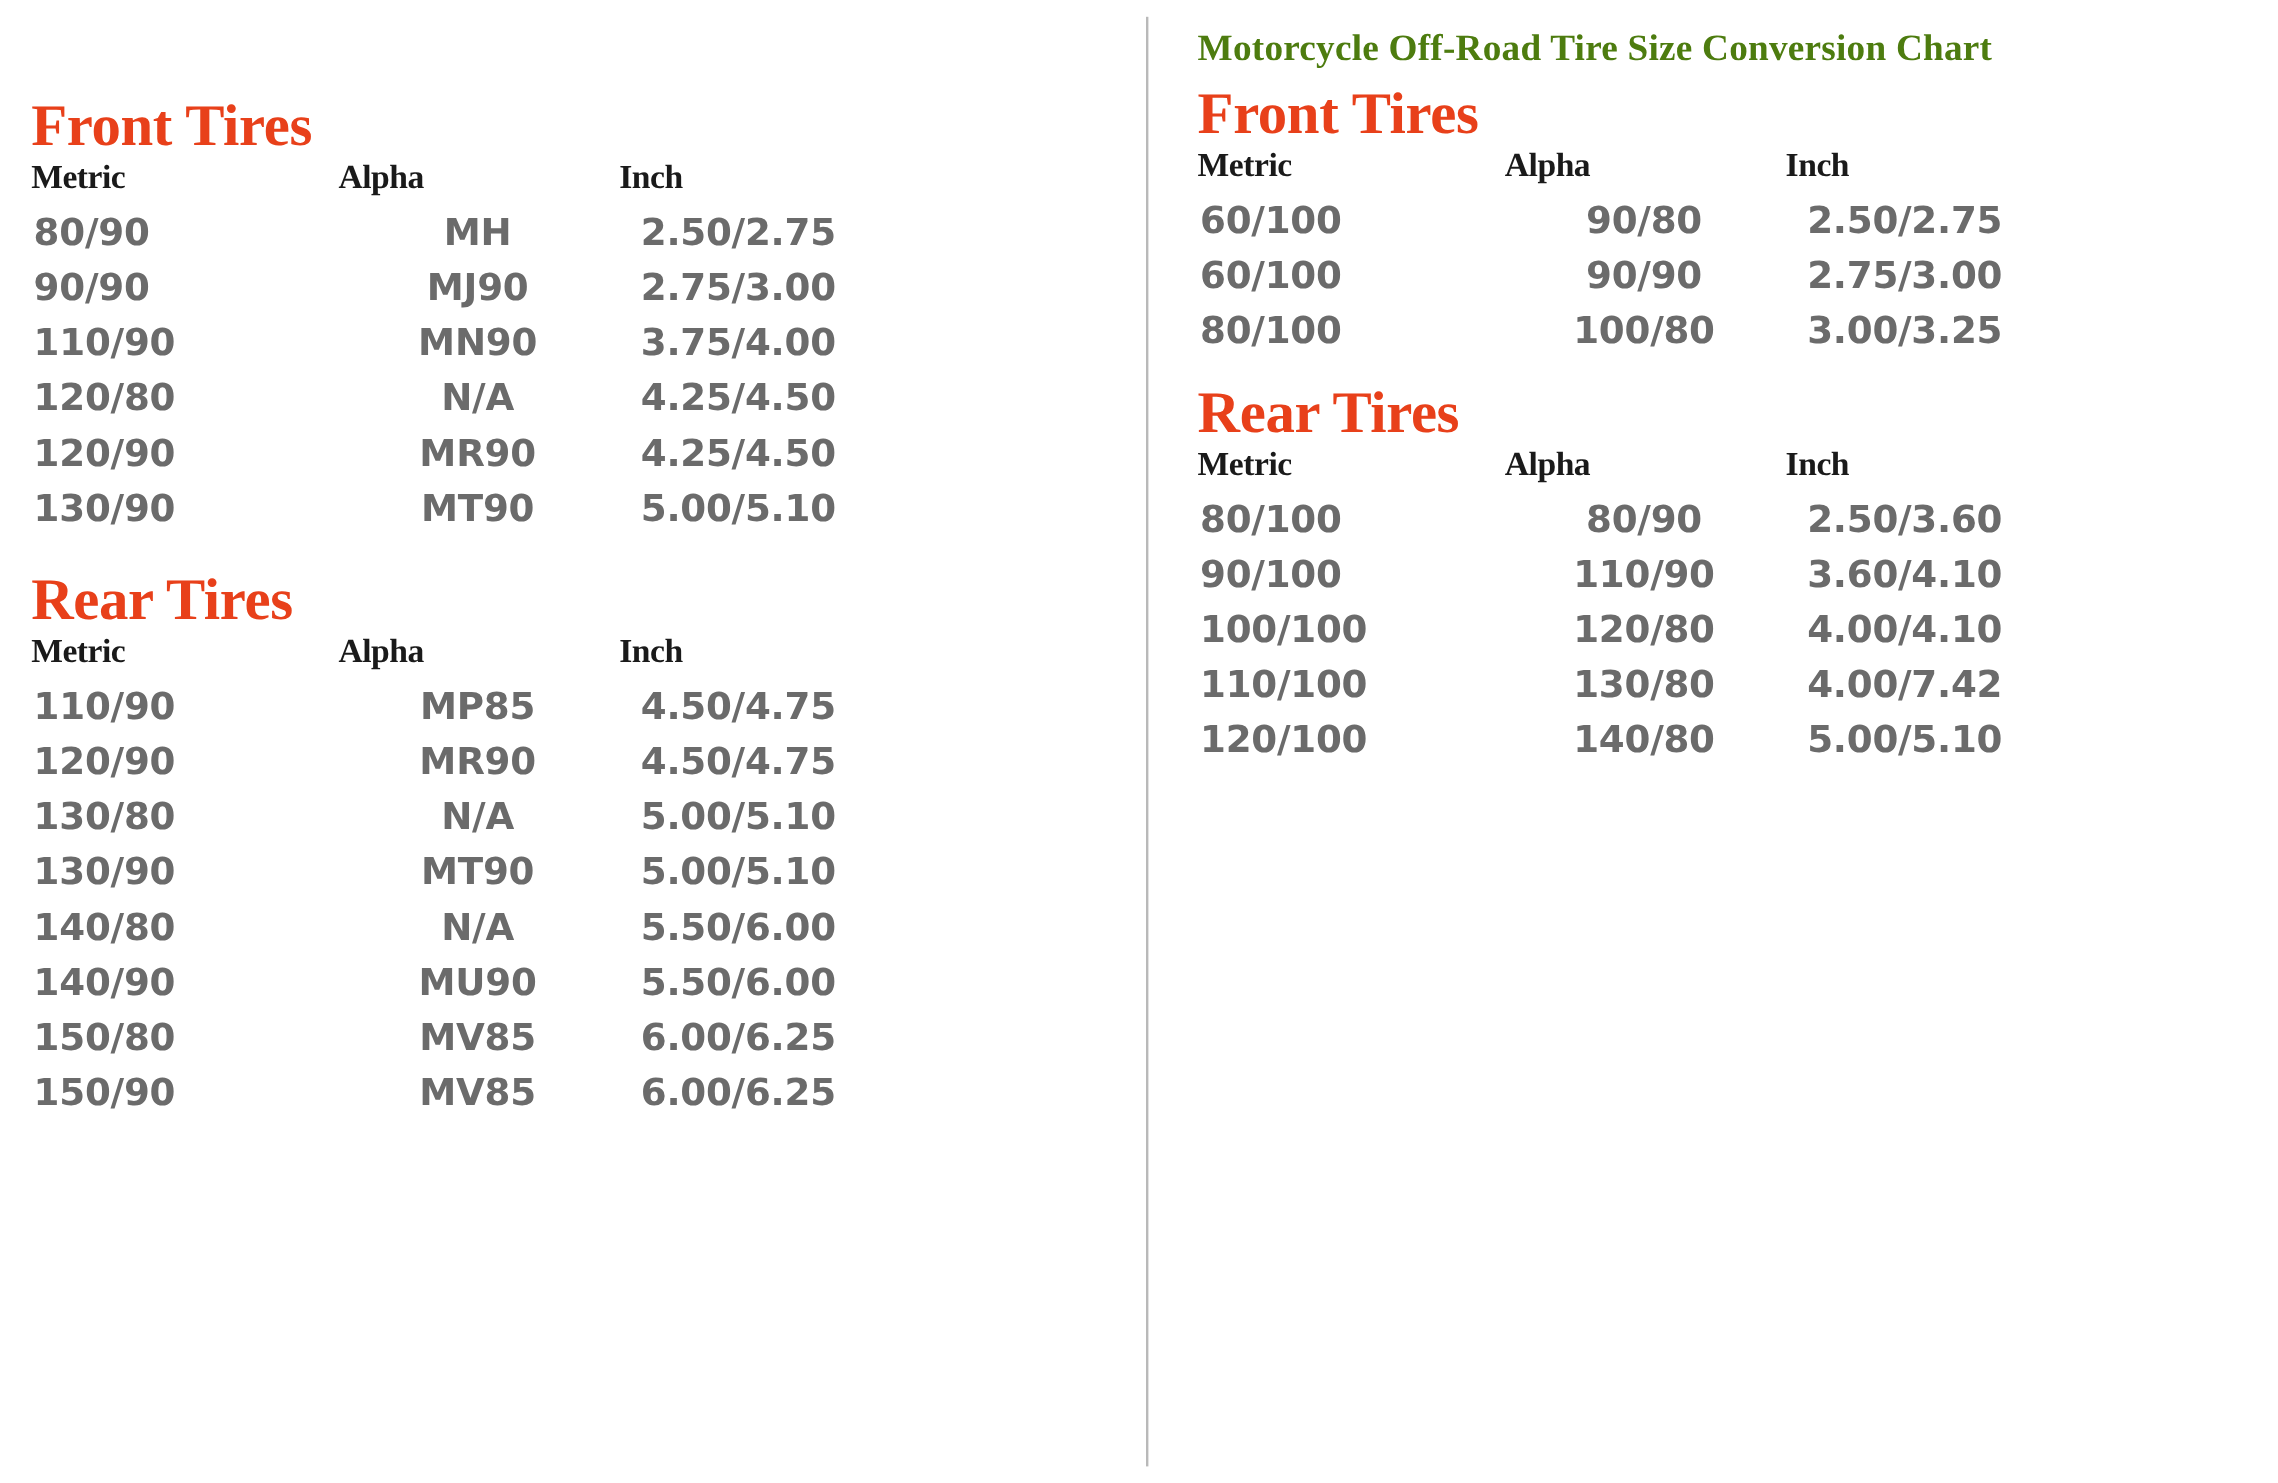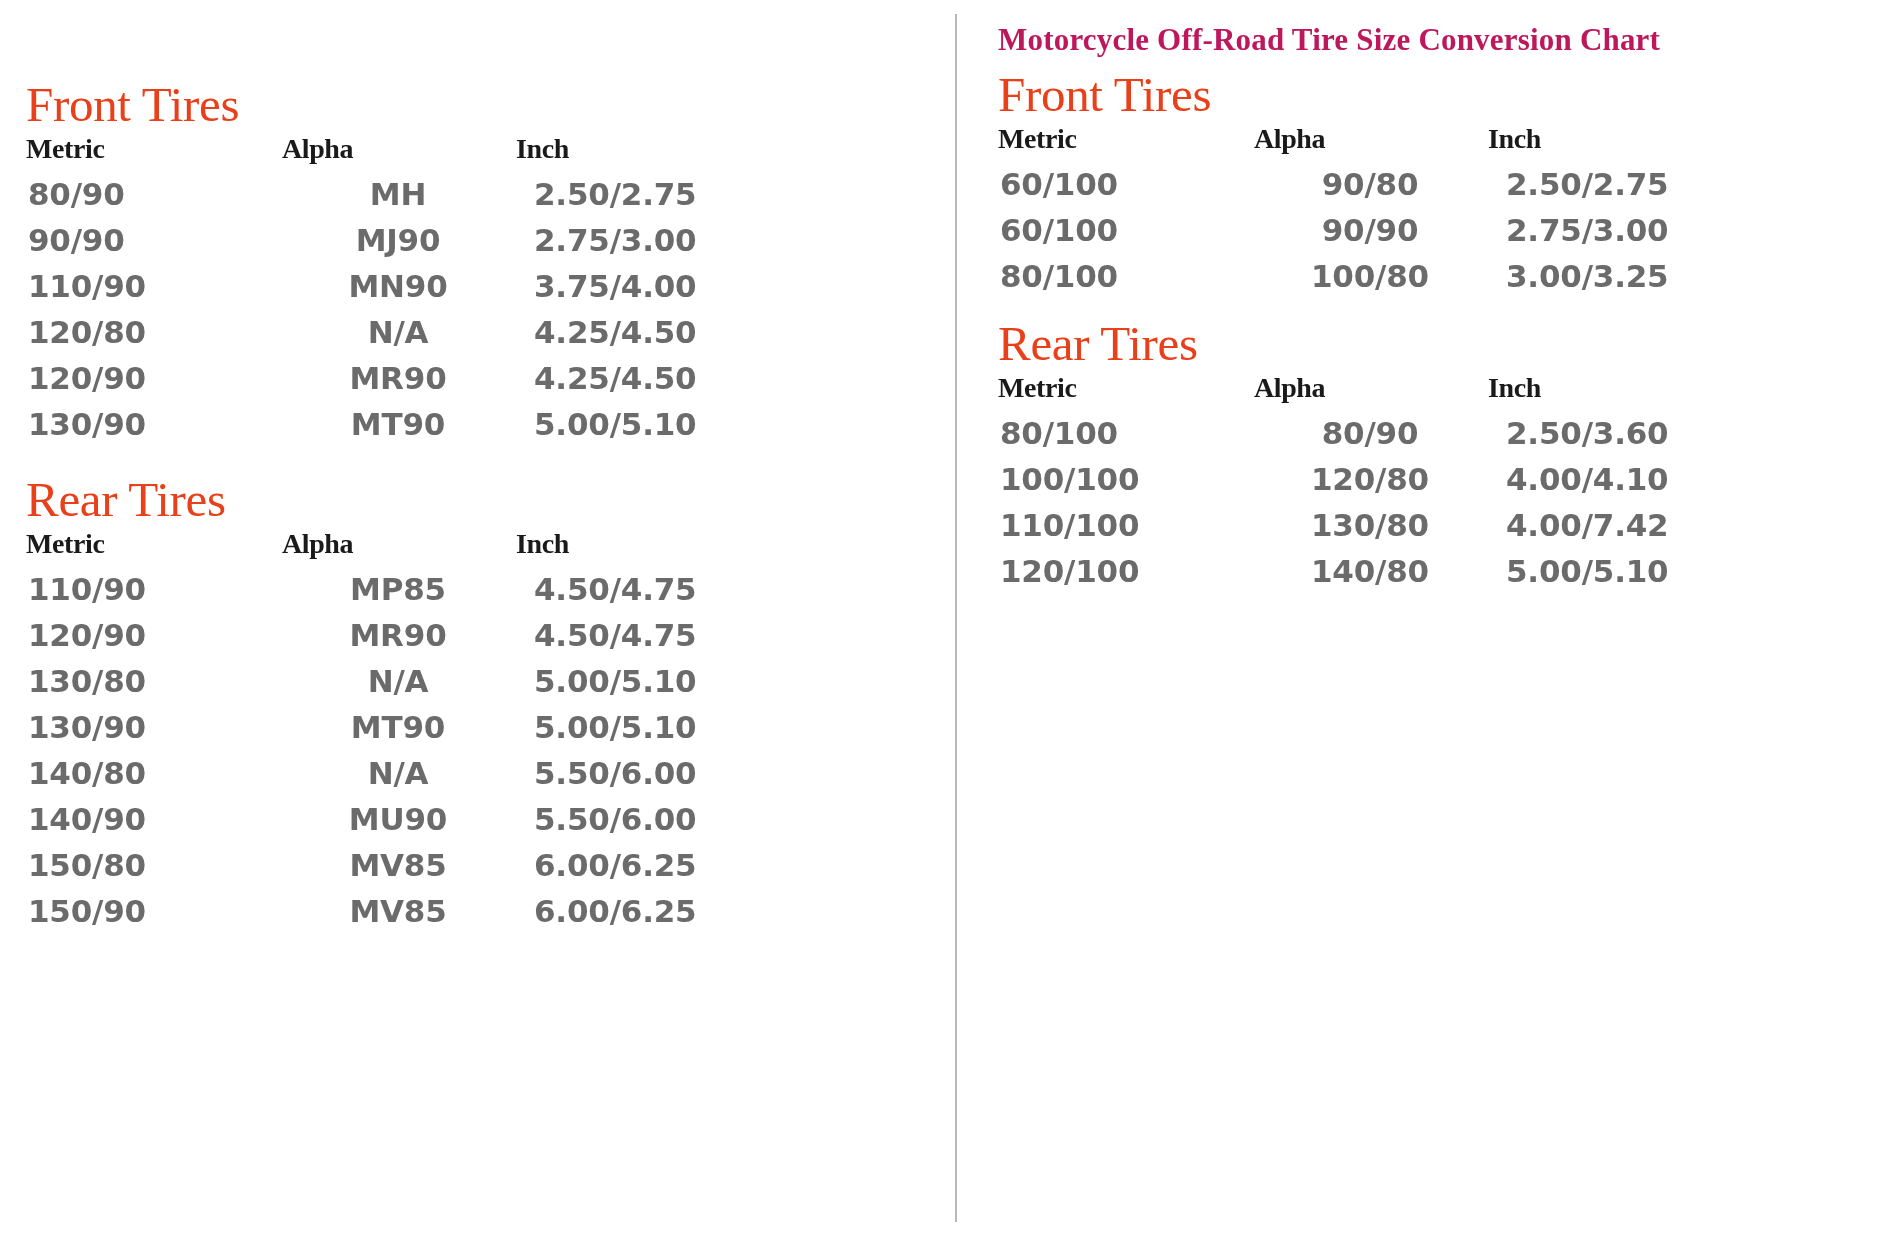--- a/index.html
+++ b/index.html
@@ -37,27 +37,27 @@
     padding: 78px 0 0 26px;
   }
   .col-right {
     width: 943px;
     padding: 22px 0 0 0;
   }
   .chart-title {
     font-family: "Liberation Serif", serif;
     font-weight: bold;
     font-size: 31px;
-    color: #be185d;
+    color: #4d7c0f;
     letter-spacing: 0.2px;
     margin: 0 0 10px 43px;
   }
   .section-title {
     font-family: "Liberation Serif", serif;
-    font-weight: normal;
+    font-weight: bold;
     font-size: 49px;
     color: #e8401a;
     margin: 0;
     line-height: 1.12;
     letter-spacing: -0.3px;
   }
   .col-right .section-title {
     margin-left: 43px;
   }
   table.tire {
@@ -277,20 +277,25 @@
           <th class="h-inch">Inch</th>
         </tr>
       </thead>
       <tbody>
         <tr>
           <td class="metric">80/100</td>
           <td class="alpha">80/90</td>
           <td class="inch">2.50/3.60</td>
         </tr>
         <tr>
+          <td class="metric">90/100</td>
+          <td class="alpha">110/90</td>
+          <td class="inch">3.60/4.10</td>
+        </tr>
+        <tr>
           <td class="metric">100/100</td>
           <td class="alpha">120/80</td>
           <td class="inch">4.00/4.10</td>
         </tr>
         <tr>
           <td class="metric">110/100</td>
           <td class="alpha">130/80</td>
           <td class="inch">4.00/7.42</td>
         </tr>
         <tr>

